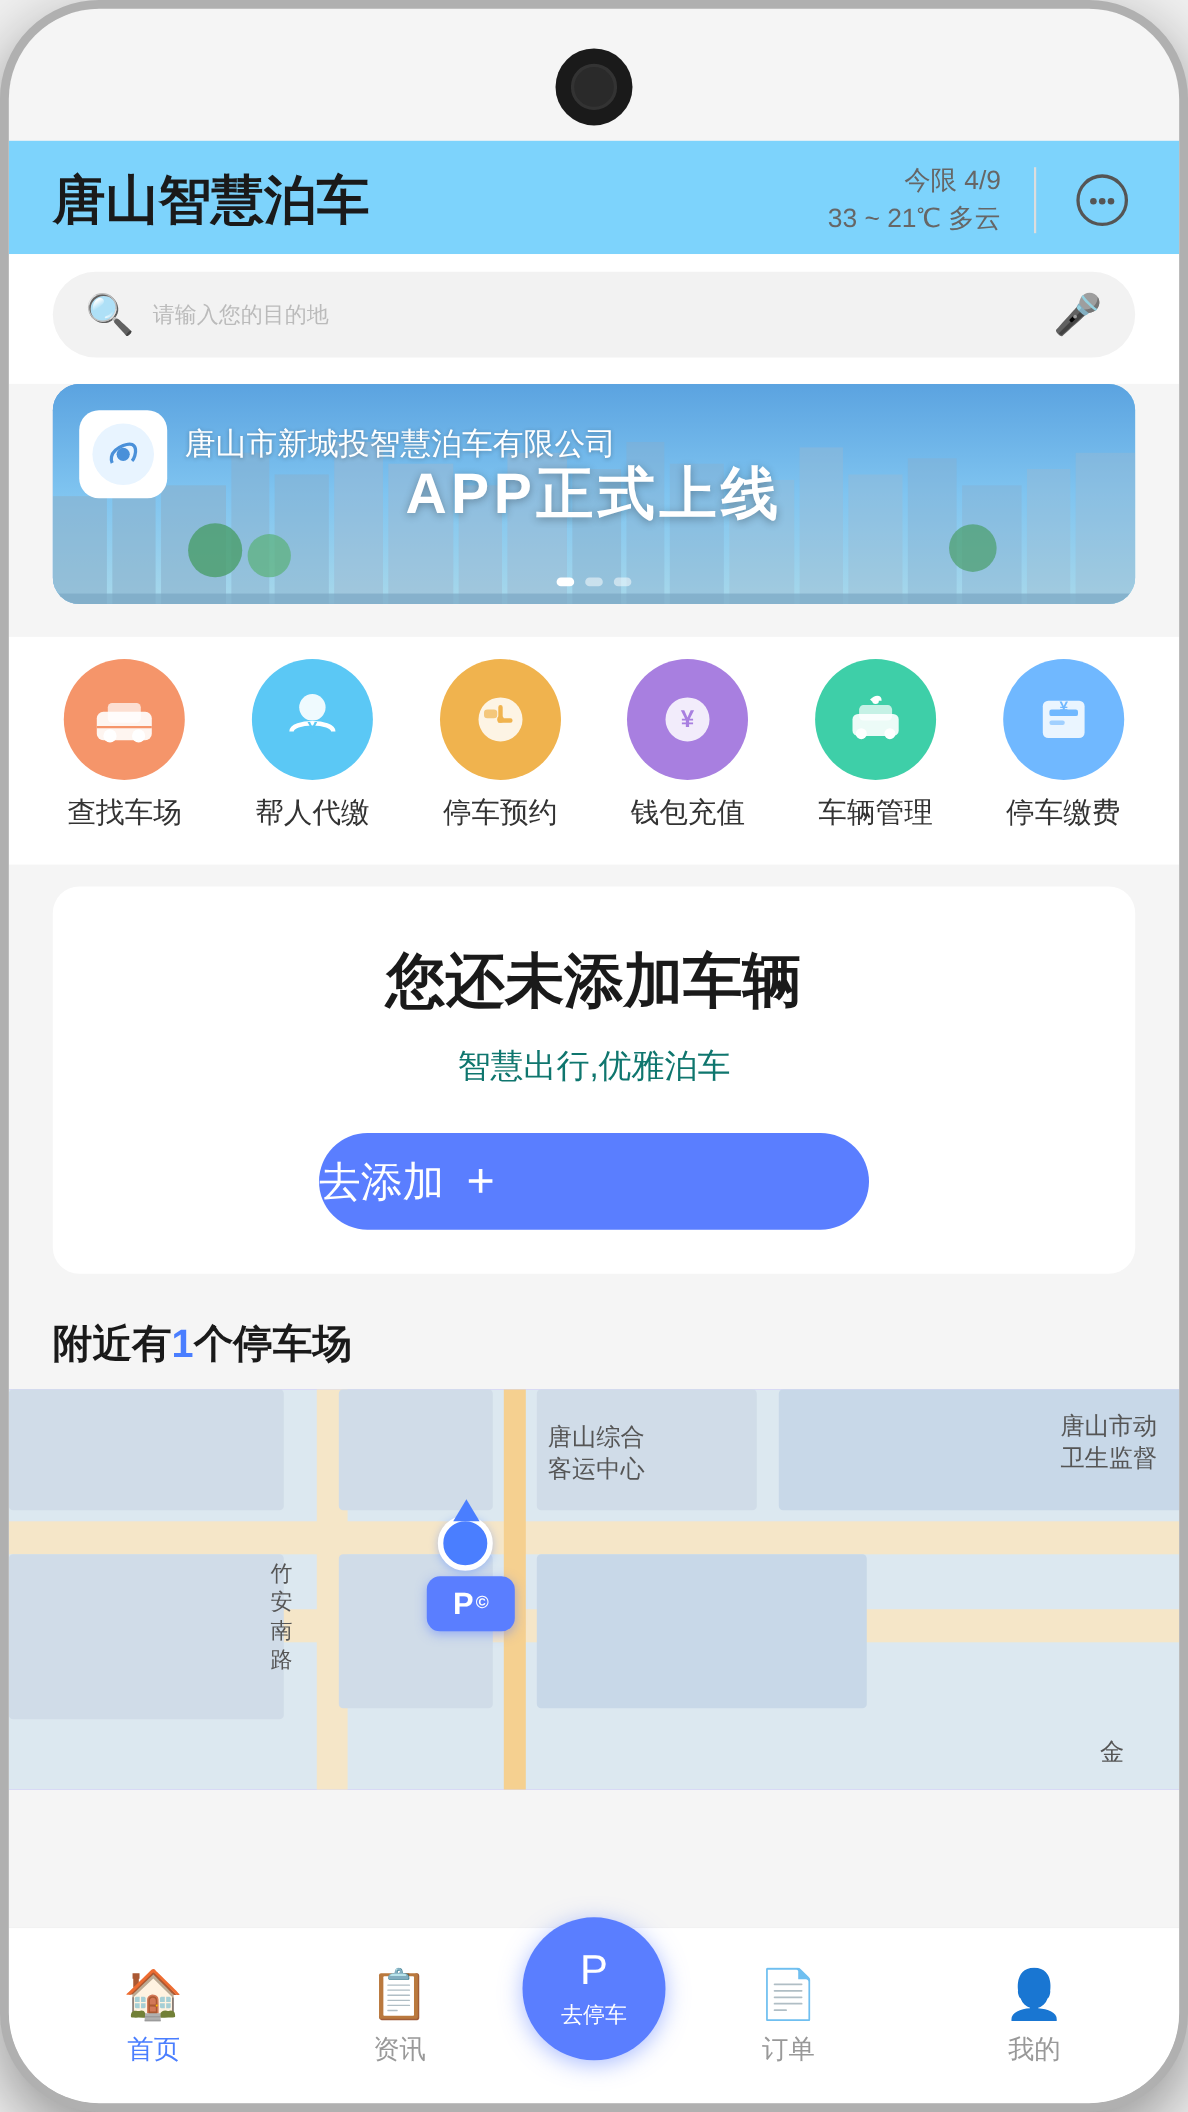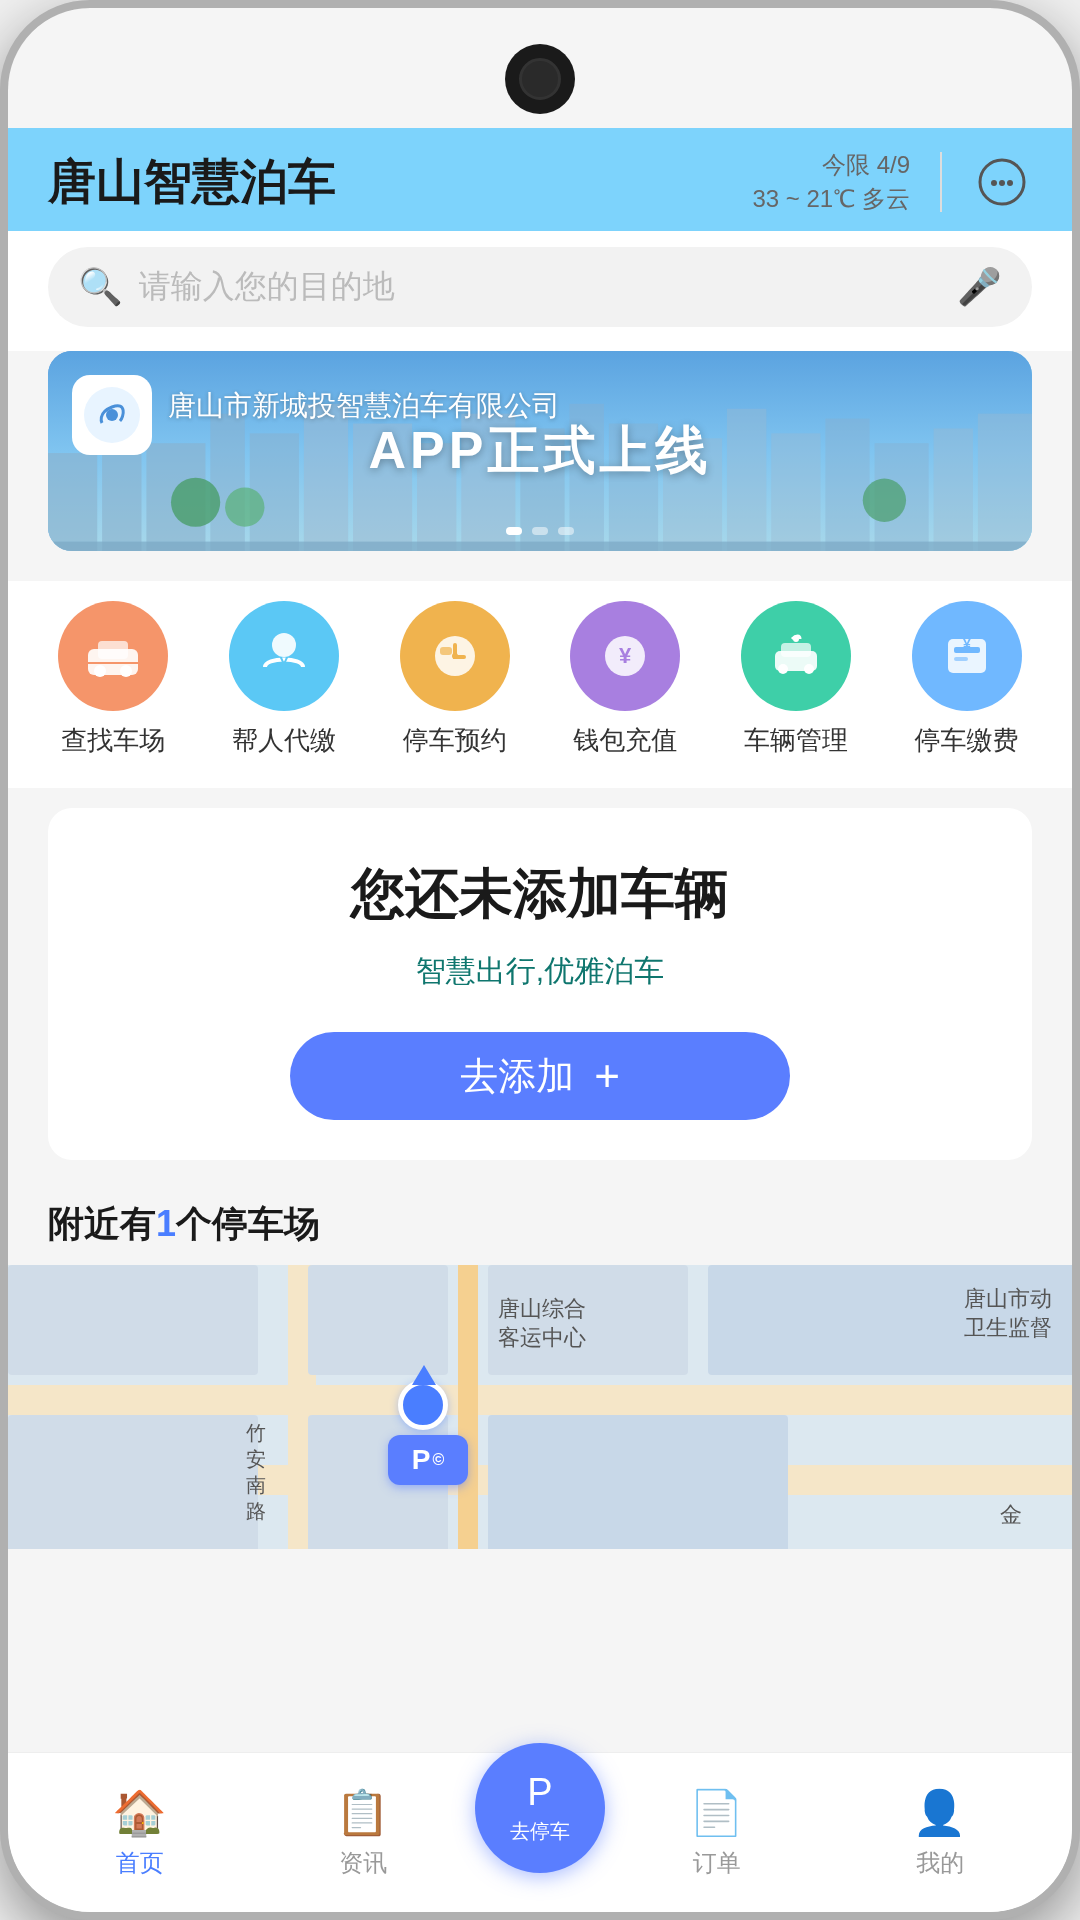--- a/index.html
+++ b/index.html
@@ -112,21 +112,21 @@
       background: #f2f2f2;
       border-radius: 50px;
       display: flex;
       align-items: center;
       padding: 18px 30px;
       gap: 16px;
     }
     .search-icon { color: #999; font-size: 36px; }
     .search-placeholder {
       flex: 1;
-      font-size: 32px;
+      font-size: 20px;
       color: #bbb;
     }
     .mic-icon { font-size: 36px; color: #666; }
 
     
     .banner-section {
       margin: 0 40px 30px;
       border-radius: 24px;
       overflow: hidden;
       height: 200px;
@@ -237,21 +237,20 @@
       color: #0f766e;
     }
     .add-vehicle-btn {
       margin-top: 20px;
       width: 500px;
       height: 88px;
       background: #5a7eff;
       border-radius: 50px;
       display: flex;
       align-items: center;
-      justify-content: center;
       gap: 20px;
       cursor: pointer;
     }
     .add-vehicle-btn-text {
       font-size: 38px;
       color: white;
       font-weight: 500;
     }
     .add-vehicle-btn-plus {
       font-size: 44px;
@@ -268,21 +267,21 @@
       font-weight: 600;
       color: #1a1a1a;
     }
     .nearby-title .highlight {
       color: #4a7eff;
       font-weight: 700;
     }
 
     
     .map-container {
-      height: 284px;
+      height: 364px;
       background: #c4b5fd;
       position: relative;
       overflow: hidden;
     }
     .map-bg {
       position: absolute;
       inset: 0;
       background: #dce8f0;
     }
     

